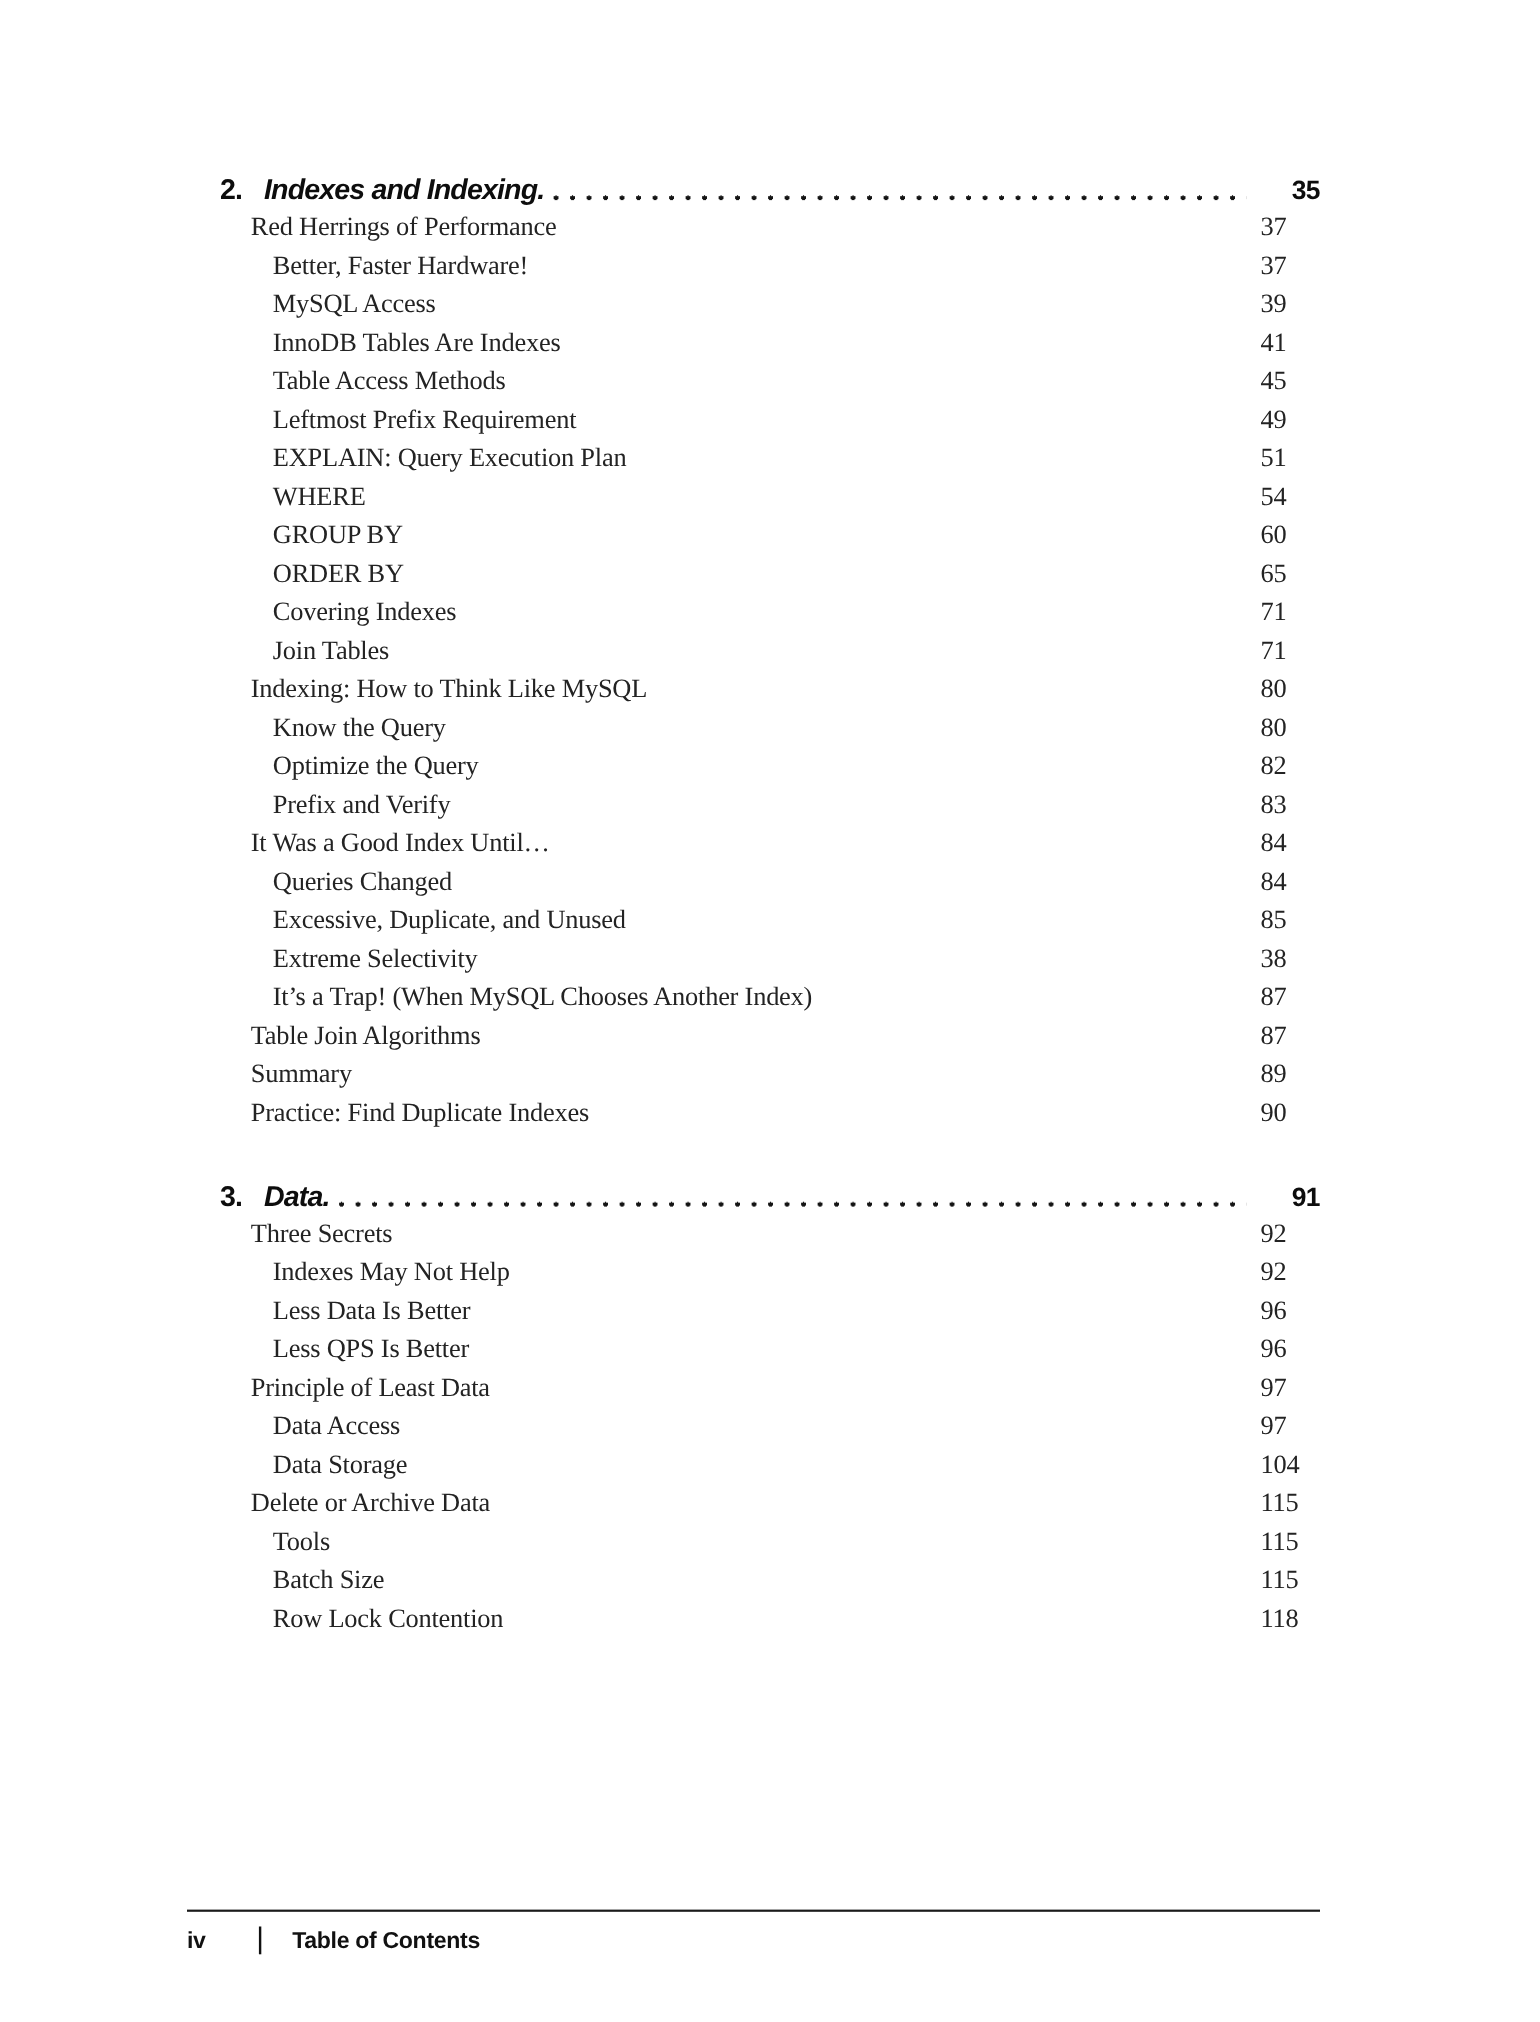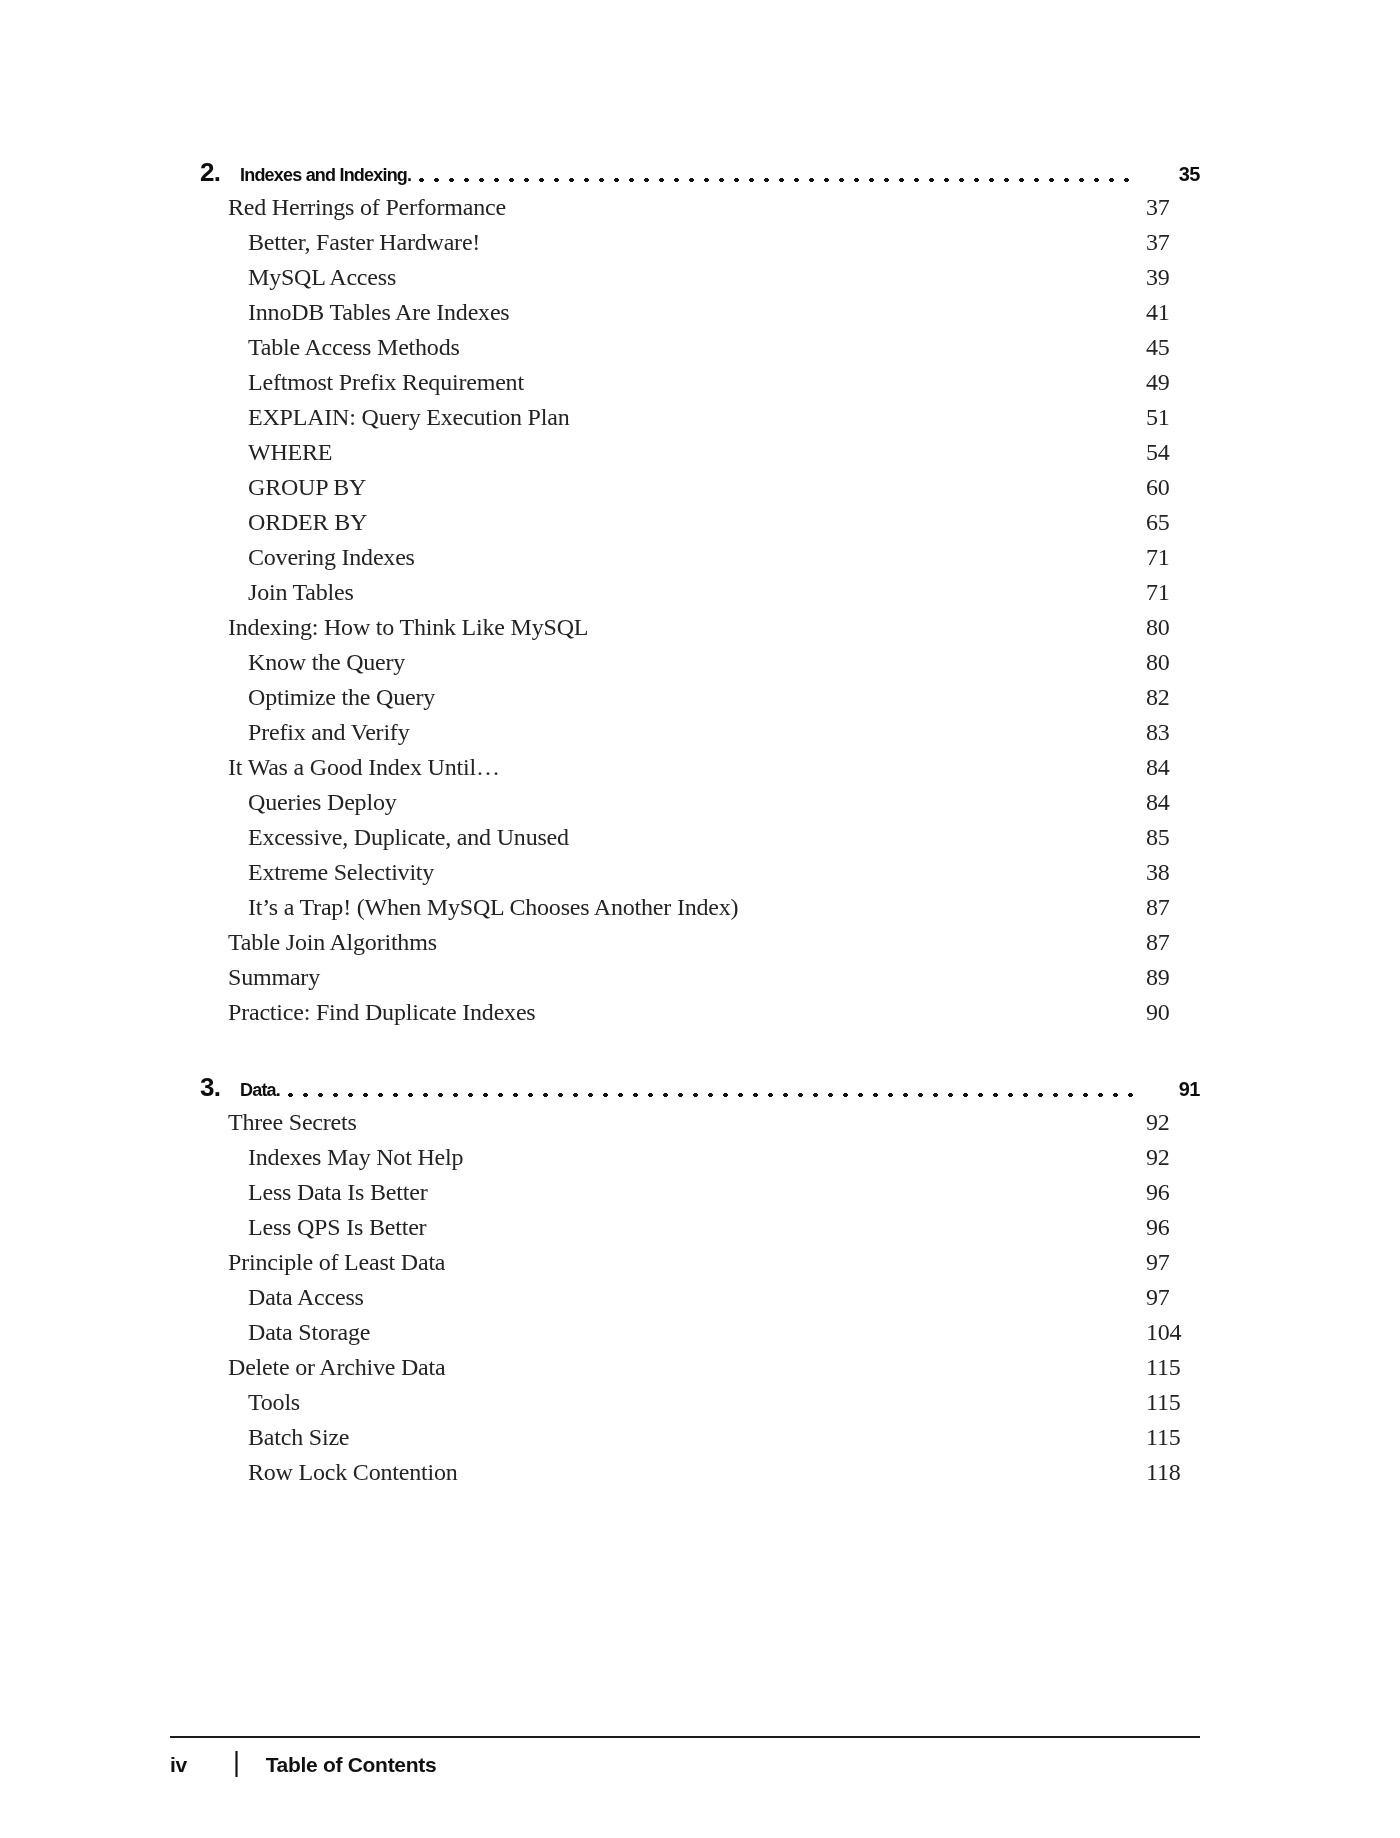--- a/index.html
+++ b/index.html
@@ -30,35 +30,36 @@
     color: #0d0d0d;
     cursor: default;
   }
   .ch-num {
     margin-left: 30px;
     width: 40px;
     font-size: 26px;
     letter-spacing: -0.8px;
   }
   .ch-title {
-    font-size: 18px;
+    font-size: 26px;
     letter-spacing: -0.8px;
     white-space: nowrap;
+    font-style: italic;
   }
   .leader {
     flex: 1 1 auto;
     align-self: stretch;
     margin-left: 3px;
     margin-right: 13px;
     background-image: radial-gradient(2.3px at 7.5px 25px, #141414 96%, rgba(0,0,0,0) 100%);
     background-size: 15px 35px;
     background-repeat: repeat-x;
   }
   .ch-page {
-    font-size: 20px;
+    font-size: 24px;
     letter-spacing: -0.5px;
     min-width: 54px;
     text-align: right;
   }
 
   
   .entry {
     display: flex;
     align-items: baseline;
     height: 35px;
@@ -194,21 +195,21 @@
     <span class="entry-label">Prefix and Verify</span>
     <span class="entry-spacer"></span>
     <span class="entry-page">83</span>
   </div>
           <div class="entry level-1">
     <span class="entry-label">It Was a Good Index Until…</span>
     <span class="entry-spacer"></span>
     <span class="entry-page">84</span>
   </div>
           <div class="entry level-2">
-    <span class="entry-label">Queries Deploy</span>
+    <span class="entry-label">Queries Changed</span>
     <span class="entry-spacer"></span>
     <span class="entry-page">84</span>
   </div>
           <div class="entry level-2">
     <span class="entry-label">Excessive, Duplicate, and Unused</span>
     <span class="entry-spacer"></span>
     <span class="entry-page">85</span>
   </div>
           <div class="entry level-2">
     <span class="entry-label">Extreme Selectivity</span>

